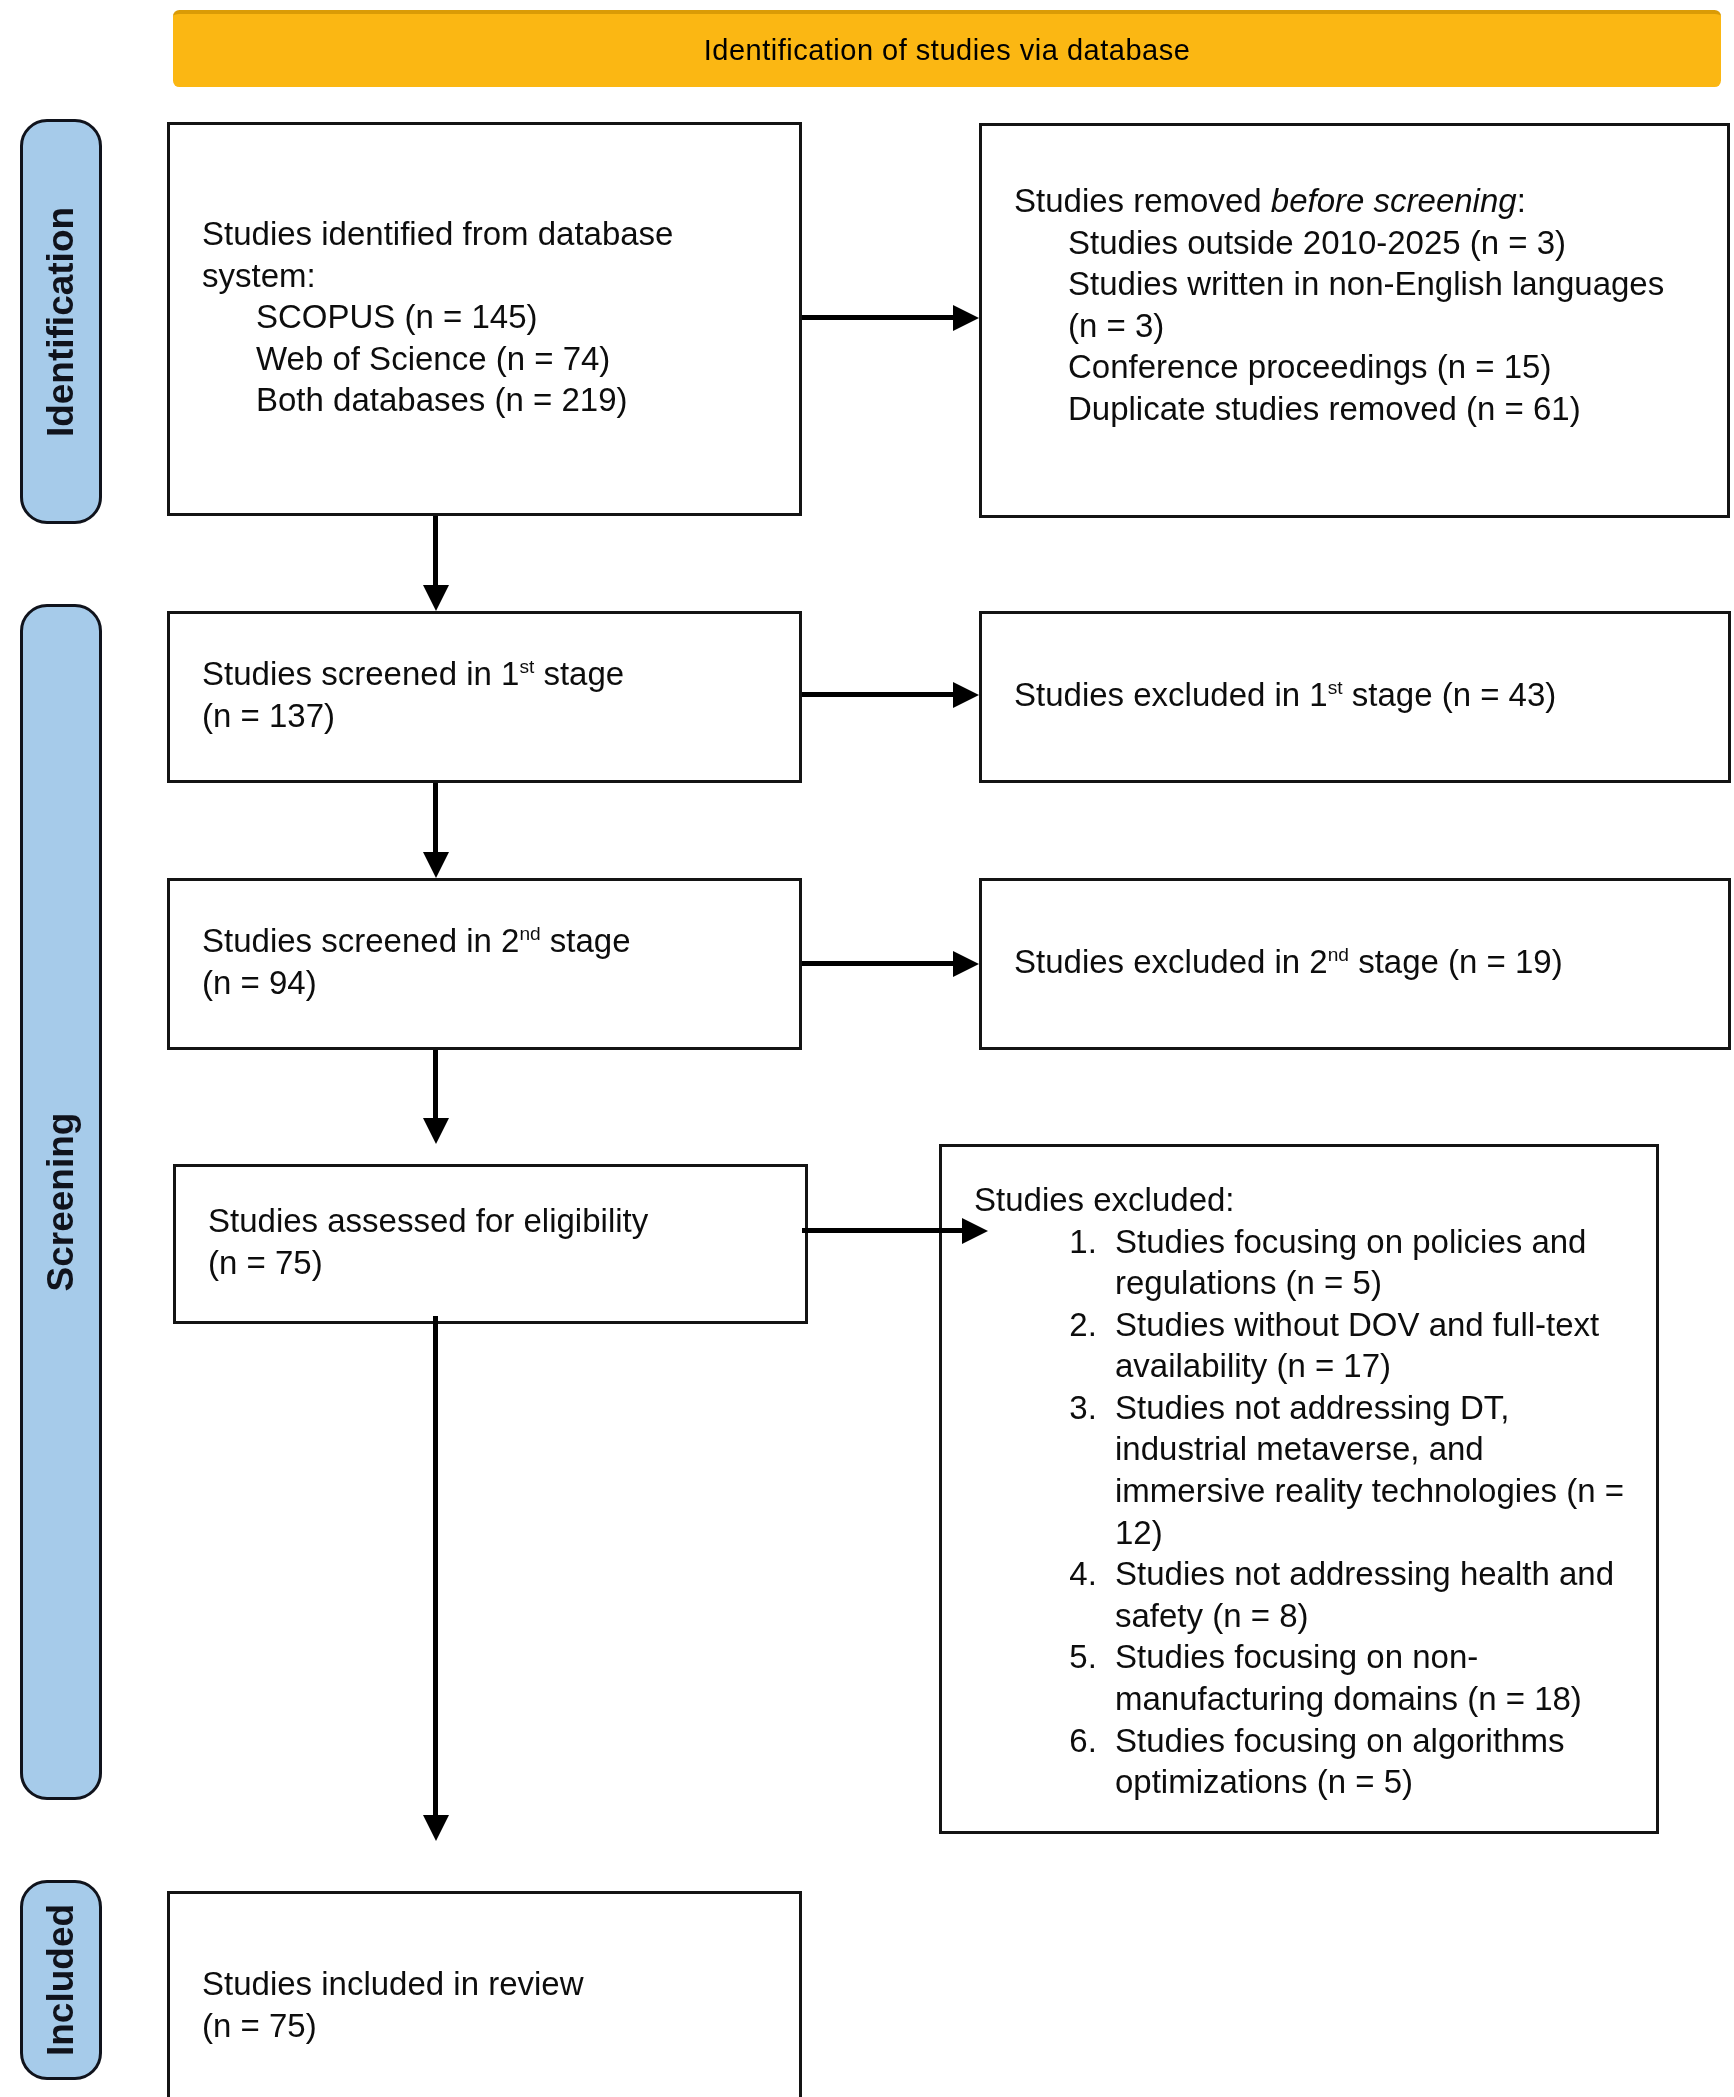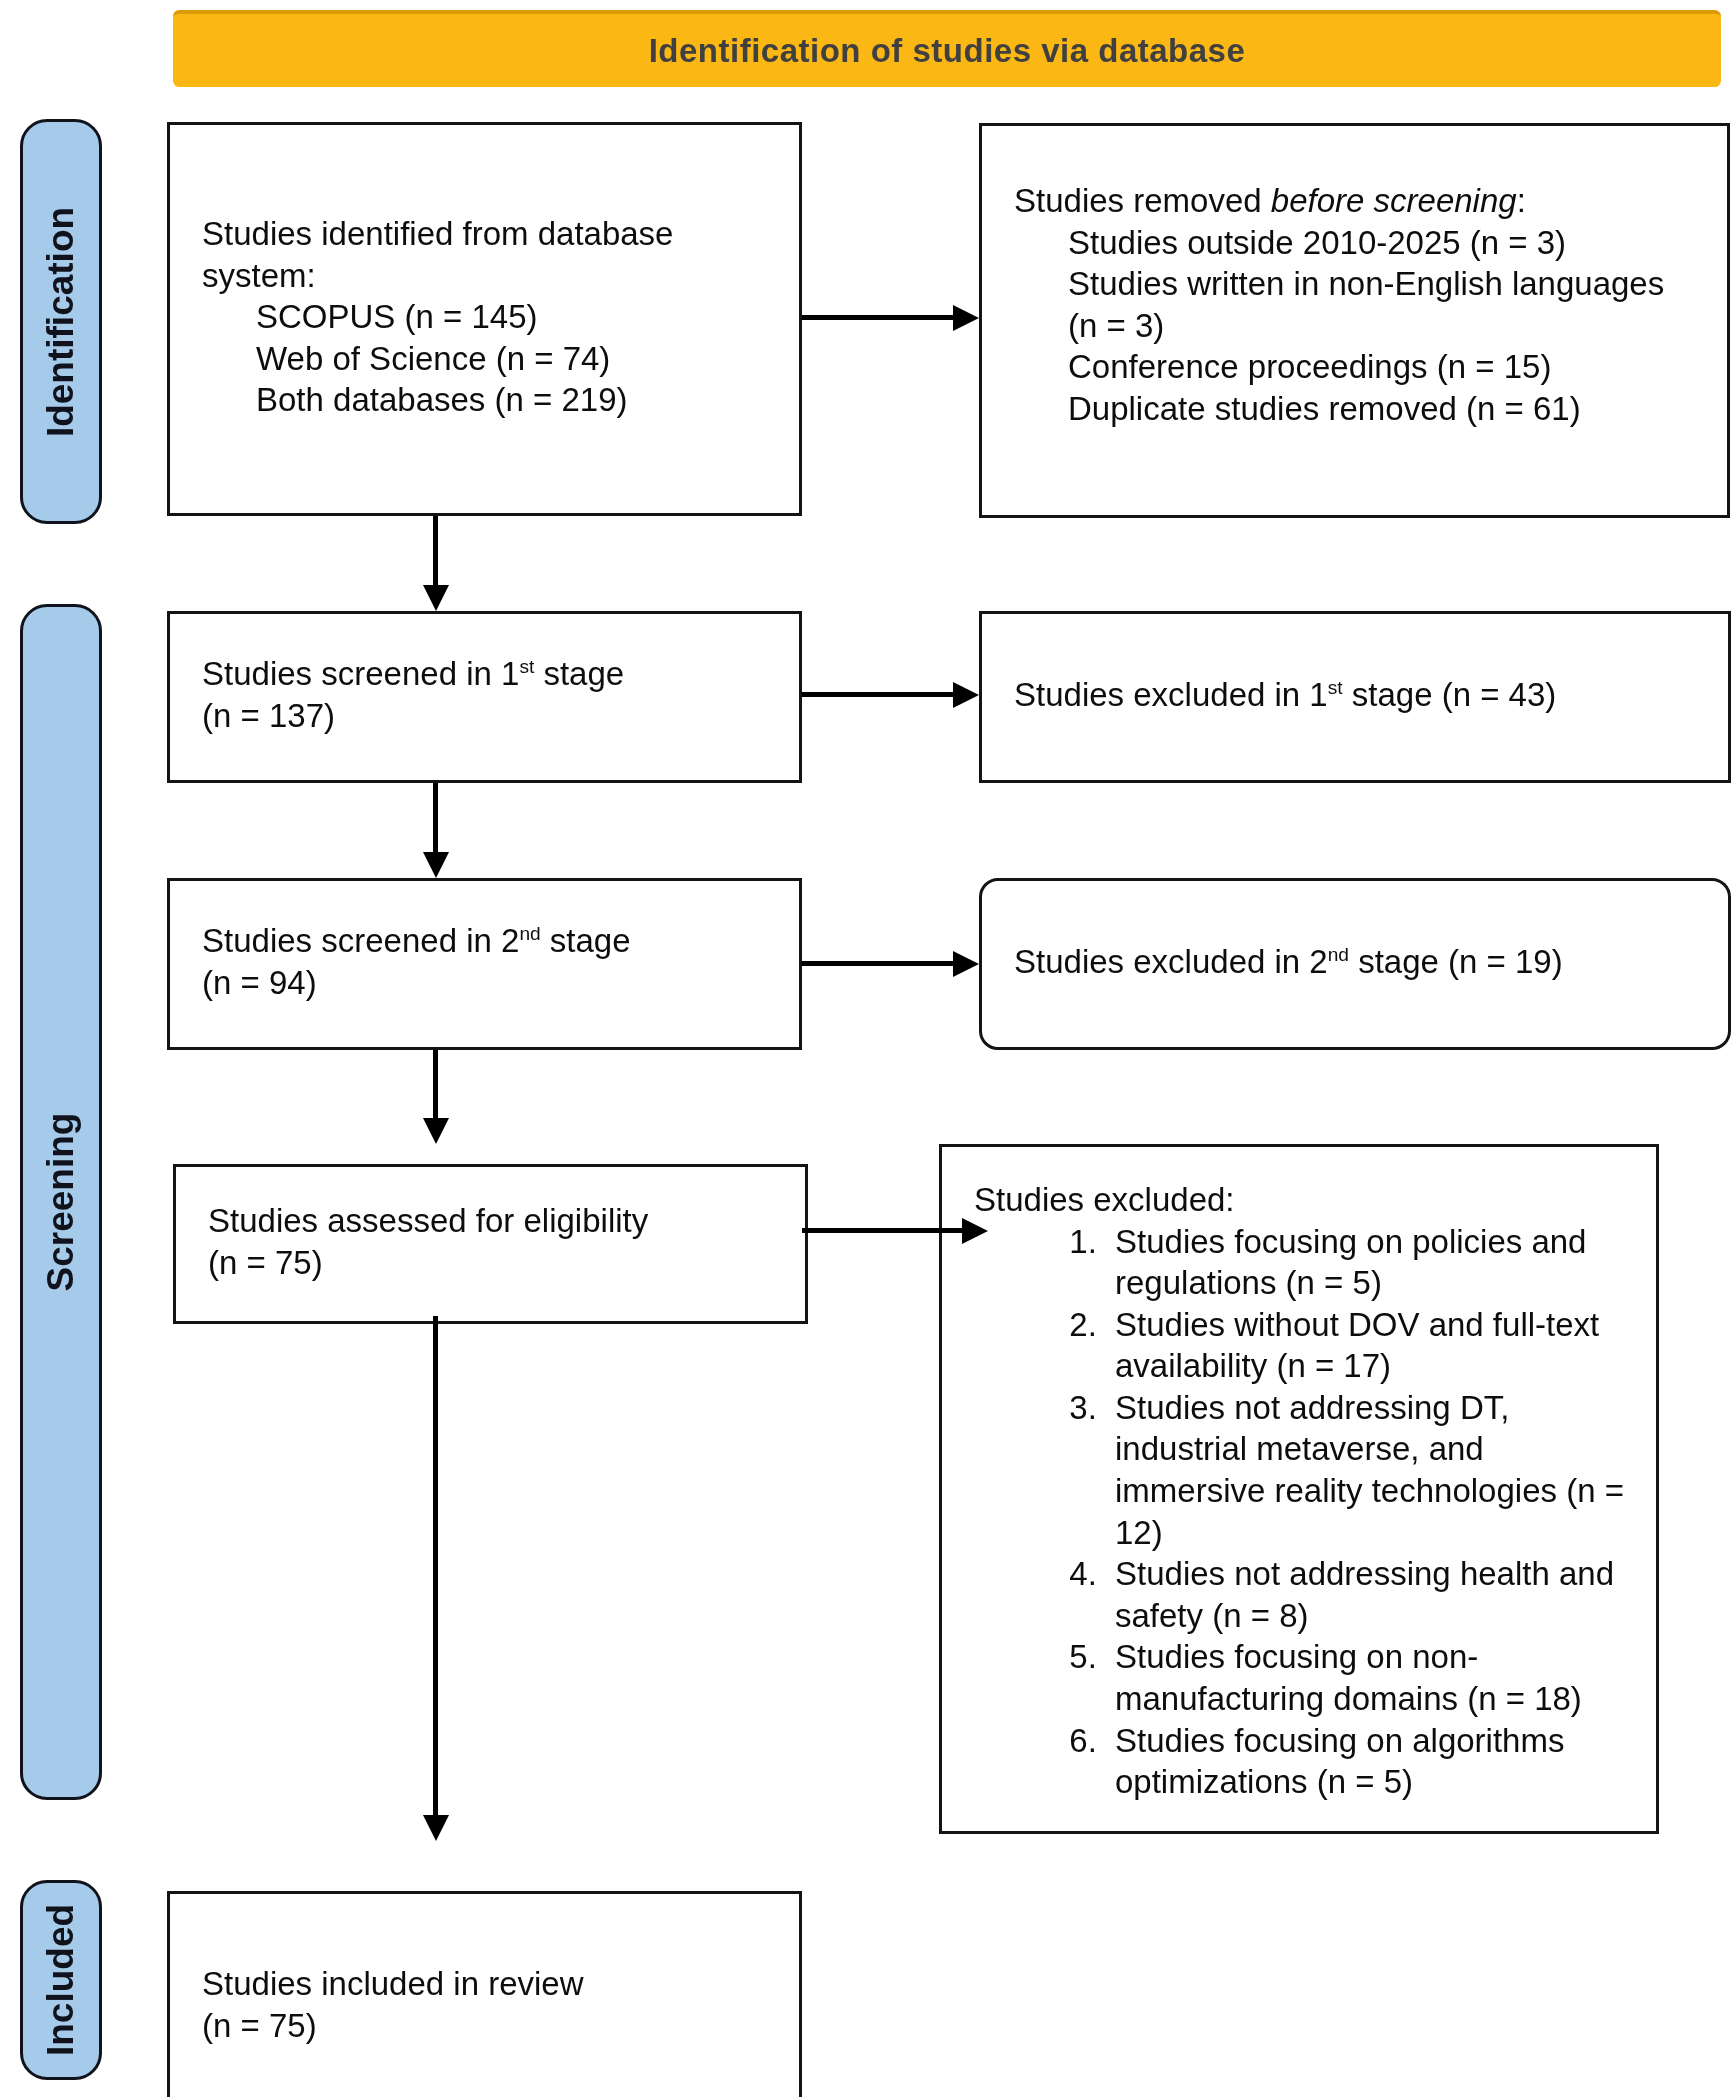--- a/index.html
+++ b/index.html
@@ -12,21 +12,21 @@
 
   
   .banner {
     position: absolute; left: 173px; top: 10px; width: 1548px; height: 77px;
     background: var(--c-banner, #FBB713);
     border-top: 4.5px solid var(--c-banner-edge, #DA9B06);
     border-radius: 6.4px;
     display: flex; align-items: center; justify-content: center;
     box-sizing: border-box;
   }
-  .banner-label { font-size: 33px; font-weight: bold; letter-spacing: 0.5px; color: #404040; }
+  .banner-label { font-size: 29px; font-weight: normal; letter-spacing: 0.5px; color: #000000; }
 
   
   .stage-bar {
     position: absolute; left: 20.4px; width: 82px;
     background: var(--c-stage, #A6CBEA);
     border: 3.6px solid #10131c; border-radius: 27px;
     box-sizing: border-box;
     display: flex; align-items: center; justify-content: center;
     overflow: visible;
   }
@@ -125,21 +125,21 @@
         <li>Studies written in non-English languages (n = 3)</li>
         <li>Conference proceedings (n = 15)</li>
         <li>Duplicate studies removed (n = 61)</li>
       </ul>
   </div>
 
   <div class="box" style="left:979px; top:611px; width:752px; height:172px;">
     <p><span>Studies excluded in 1</span><sup>st</sup><span> stage (n = 43)</span></p>
   </div>
 
-  <div class="box" style="left:979px; top:878px; width:752px; height:172px;border-radius:19px;">
+  <div class="box" style="left:979px; top:878px; width:752px; height:172px;">
     <p><span>Studies excluded in 2</span><sup>nd</sup><span> stage (n = 19)</span></p>
   </div>
 
   <div class="box top-align-sm" style="left:939px; top:1144px; width:720px; height:690px;">
     <p>Studies excluded:</p>
     <ol class="num-list">
         <li>Studies focusing on policies and regulations (n = 5)</li>
         <li>Studies without DOV and full-text availability (n = 17)</li>
         <li>Studies not addressing DT, industrial metaverse, and immersive reality technologies (n = 12)</li>
         <li>Studies not addressing health and safety (n = 8)</li>

